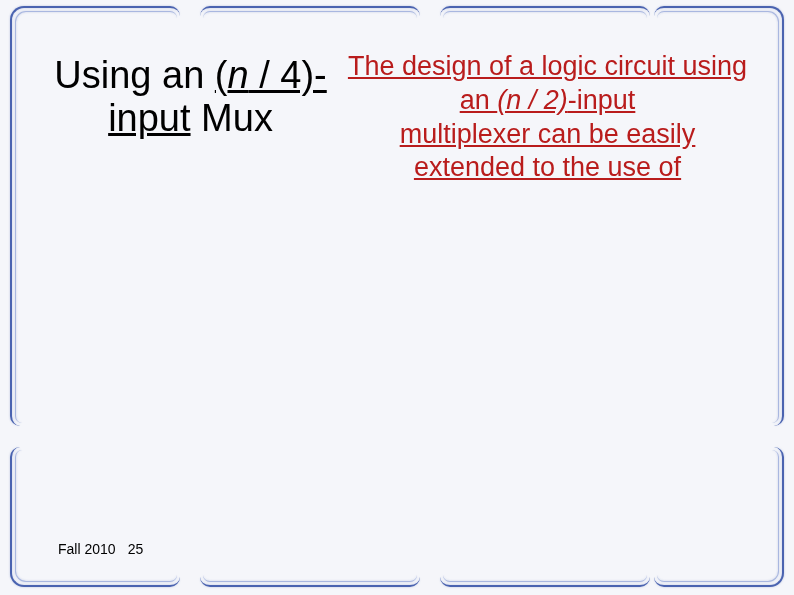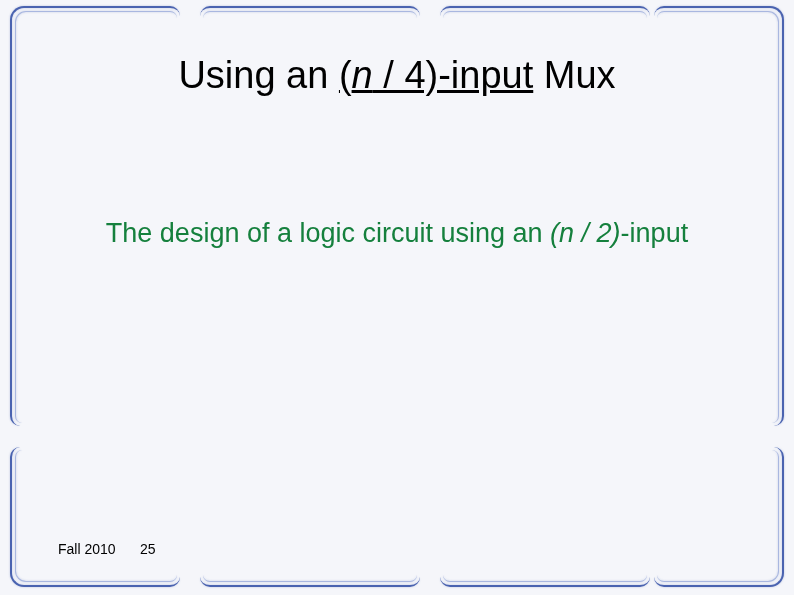--- a/index.html
+++ b/index.html
@@ -49,56 +49,57 @@
   .b-bm1 { bottom: 8px; left: 200px; width: 220px; height: 22px; border-top: none; border-left: none; border-right: none;}
   .b-bm1::after { border-top: none; border-left: none; border-right: none;}
   .b-bm2 { bottom: 8px; left: 440px; width: 210px; height: 22px; border-top: none; border-left: none; border-right: none;}
   .b-bm2::after { border-top: none; border-left: none; border-right: none;}
 
   .slide {
     position: absolute;
     inset: 0;
     padding: 50px 40px 30px 40px;
     display: flex;
-    flex-direction: column;
+    flex-direction: row;
   }
   h1.title {
     text-align: center;
     font-size: 38px;
     font-weight: 400;
     color: #000;
     margin-top: 4px;
     margin-bottom: 120px;
     font-family: Arial, sans-serif;
   }
   h1.title .t-pre, h1.title .t-post { }
   h1.title .t-underline { text-decoration: underline; }
   h1.title .t-uital { font-style: italic; text-decoration: underline; }
 
   .body {
     text-align: center;
     font-size: 27px;
     line-height: 1.25;
-    color: #15803d;
+    color: #b91c1c;
     padding: 0 6px;
+    text-decoration: underline;
   }
   .body .ital { font-style: italic; }
 
   .footer {
     position: absolute;
     left: 0; right: 0; bottom: 38px;
     display: flex;
     align-items: baseline;
     font-size: 14px;
     color: #000;
     padding: 0 50px 0 58px;
   }
   .footer .f-left { flex: 0 0 auto; }
   .footer .f-center { flex: 1 1 auto; text-align: center; }
-  .footer .f-right { flex: 0 0 auto; text-align: right; min-width: 40px; }
+  .footer .f-right { flex: 0 0 auto; text-align: center; min-width: 40px; }
 </style>
 </head>
 <body>
 
 <div class="bg"></div>
 
 <div class="bracket b-tl"></div>
 <div class="bracket b-tr"></div>
 <div class="bracket b-bl"></div>
 <div class="bracket b-br"></div>
@@ -110,20 +111,23 @@
 <div class="slide">
 
   <h1 class="title">
     <span class="t-pre">Using an </span><span class="t-underline">(</span><span class="t-uital">n</span><span class="t-underline"> / 4)-input</span><span class="t-post"> Mux</span>
   </h1>
 
   <div class="body">
     <div>
       <span>The design of a logic circuit using an </span><span class="ital">(n / 2)</span><span>-input</span>
     </div>
+    <div>
+      <span>multiplexer can be easily extended to the use of</span>
+    </div>
   </div>
 
   <div class="footer">
     <div class="f-left">Fall 2010</div>
     <div class="f-right">25</div>
   </div>
 
 </div>
 
 </body></html>

